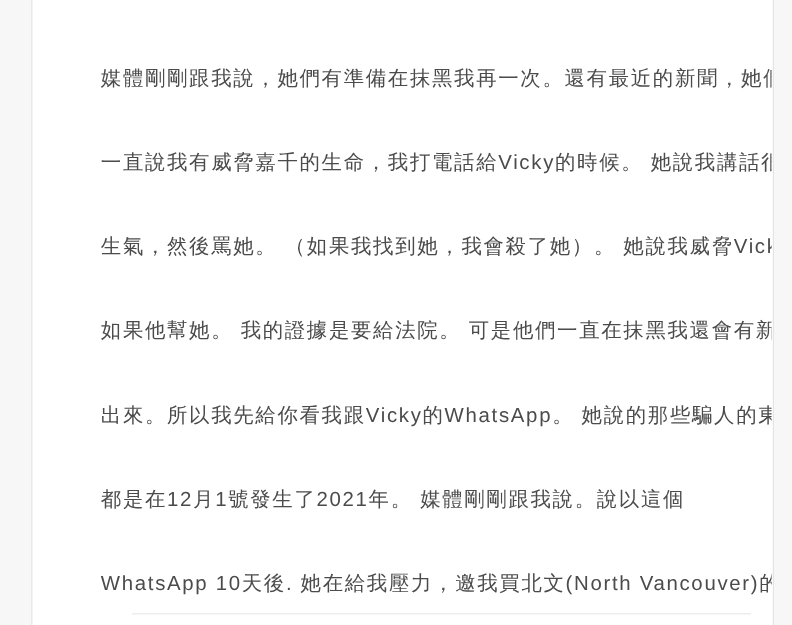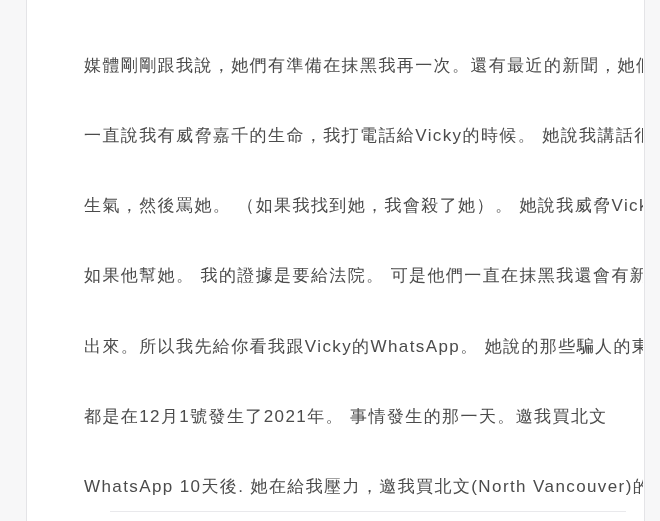--- a/index.html
+++ b/index.html
@@ -50,21 +50,21 @@
 </head>
 <body>
 
 <div class="post-panel">
   <div class="post-text">
     <div class="line">媒體剛剛跟我說，她們有準備在抹黑我再一次。還有最近的新聞，她們</div>
     <div class="line">一直說我有威脅嘉千的生命，我打電話給Vicky的時候。 她說我講話很</div>
     <div class="line">生氣，然後罵她。 （如果我找到她，我會殺了她）。 她說我威脅Vicky</div>
     <div class="line">如果他幫她。 我的證據是要給法院。 可是他們一直在抹黑我還會有新的</div>
     <div class="line">出來。所以我先給你看我跟Vicky的WhatsApp。 她說的那些騙人的東西</div>
-    <div class="line">都是在12月1號發生了2021年。 事情發生的那一天。邀我買北文</div>
+    <div class="line">都是在12月1號發生了2021年。 媒體剛剛跟我說。說以這個</div>
     <div class="line">WhatsApp 10天後. 她在給我壓力，邀我買北文(North Vancouver)的房</div>
     
     
     
     
     
     
     
     
     

